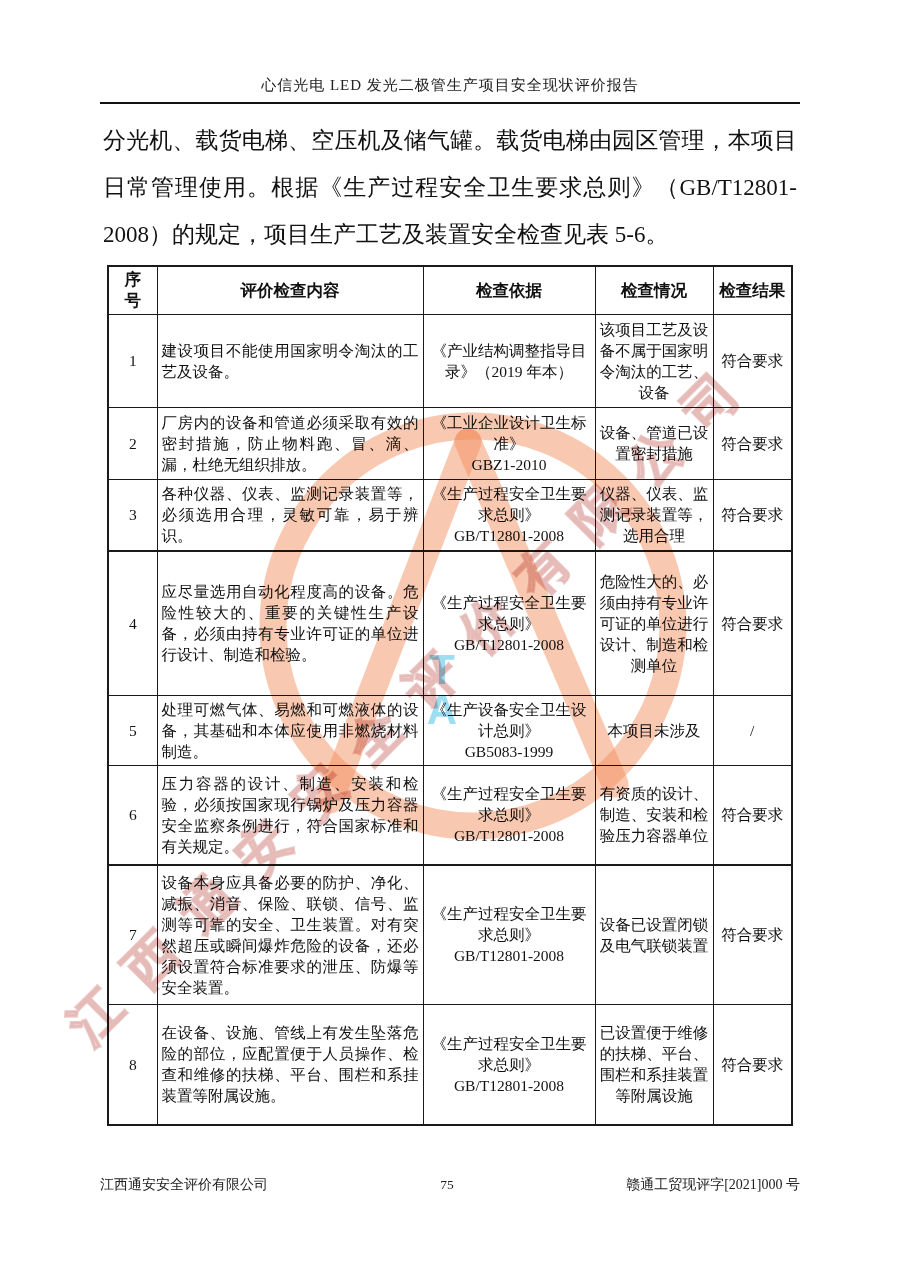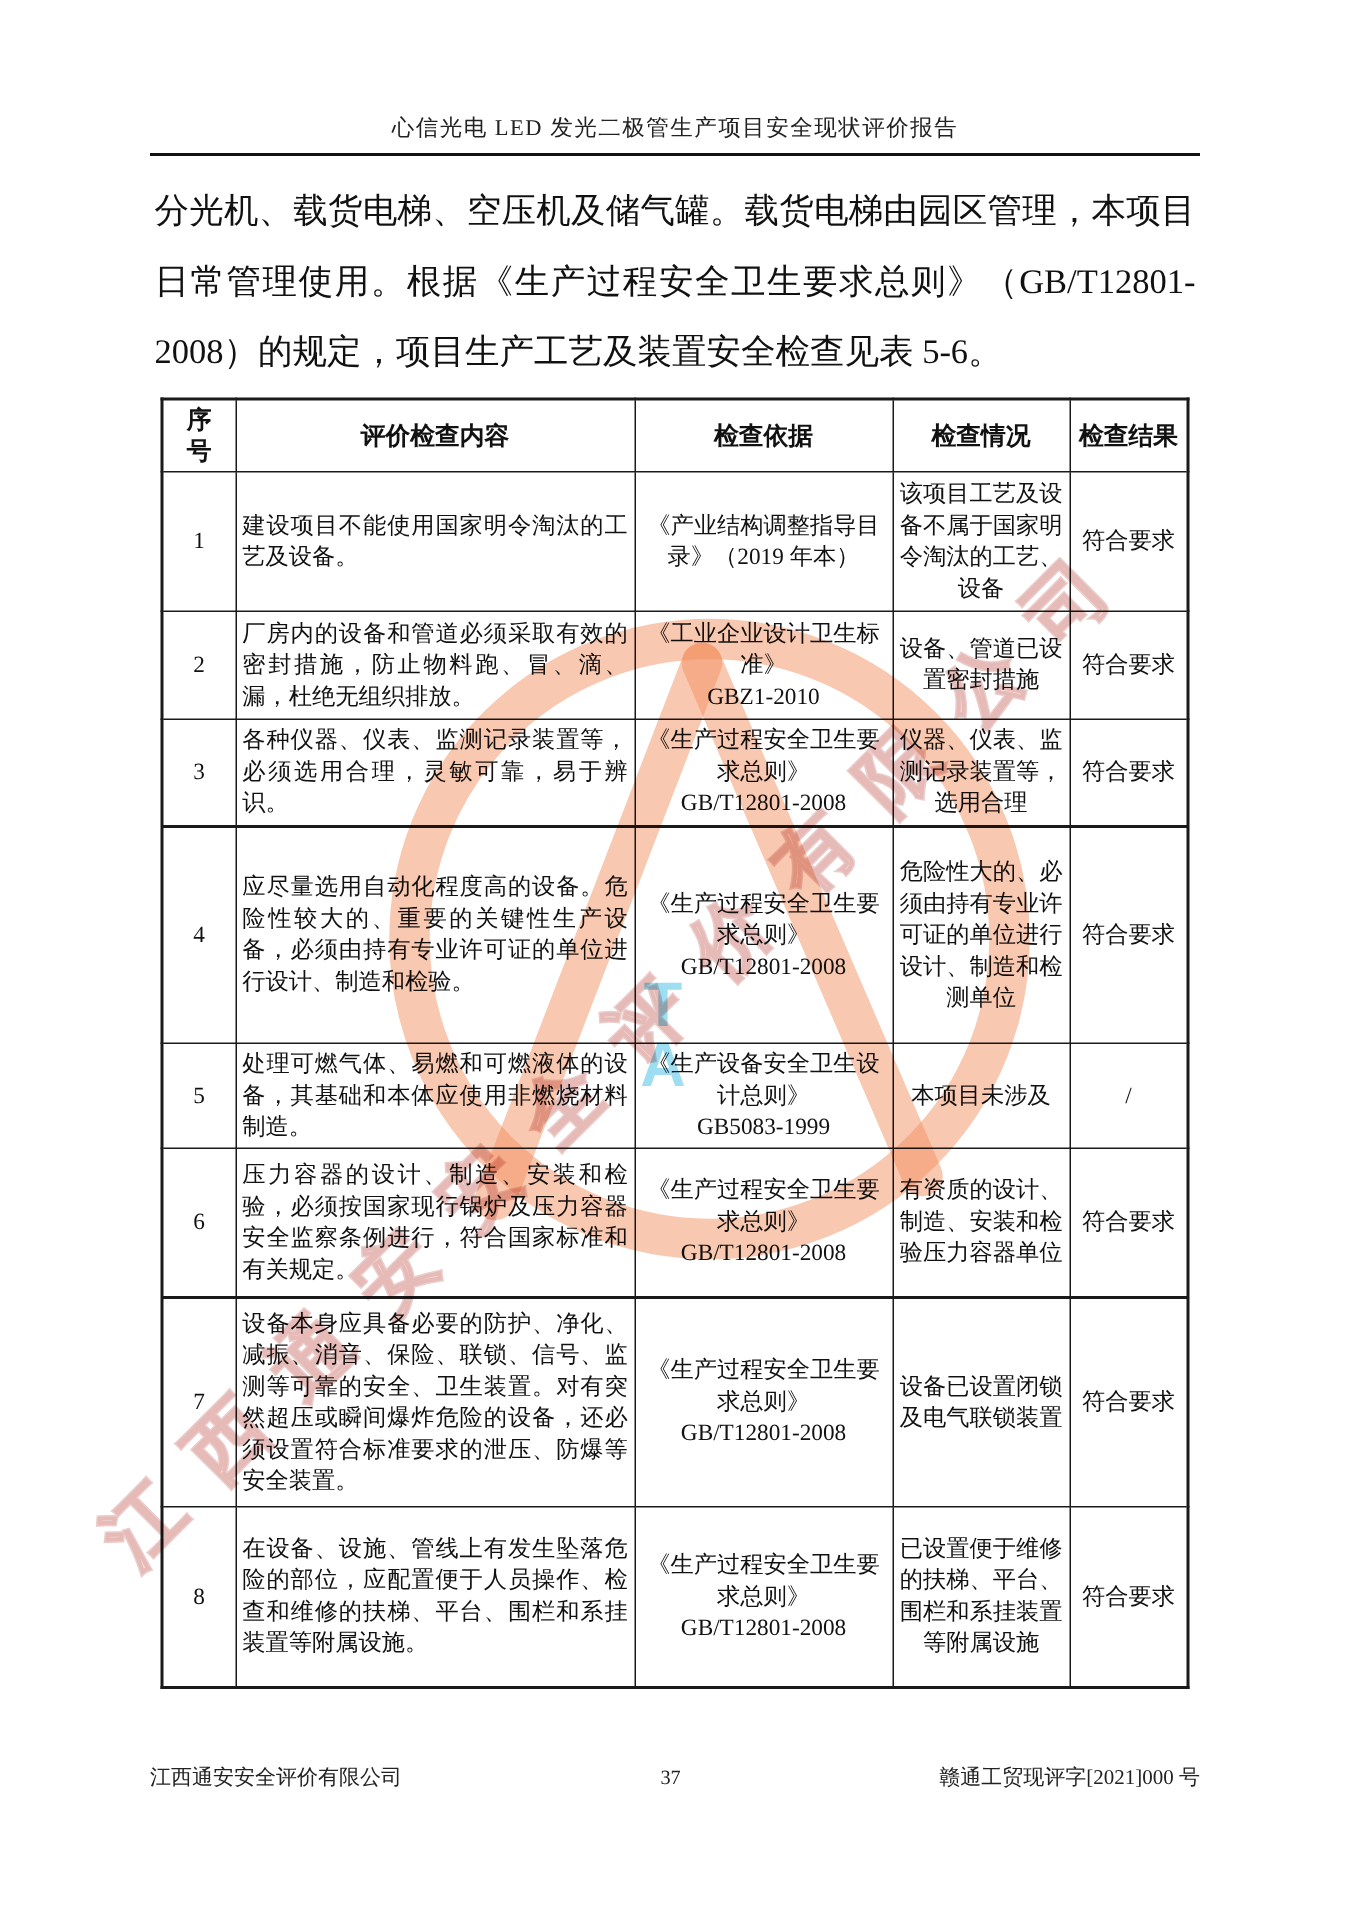--- a/index.html
+++ b/index.html
@@ -241,21 +241,21 @@
         <td class="basis">《生产过程安全卫生要求总则》
 GB/T12801-2008</td>
         <td class="situation">已设置便于维修的扶梯、平台、围栏和系挂装置等附属设施</td>
         <td class="result">符合要求</td>
       </tr>
     </tbody>
   </table>
 
   <div class="page-footer">
     <span>江西通安安全评价有限公司</span>
-    <span class="page-num">37</span>
+    <span class="page-num">75</span>
     <span>赣通工贸现评字[2021]000 号</span>
   </div>
 
   <svg class="wm wm-logo-svg" width="440" height="440" viewBox="0 0 440 440">
     <circle cx="220" cy="220" r="200" fill="none" stroke="rgba(243,146,98,0.50)" stroke-width="27"></circle>
     <path d="M 215 36 L 77 394" fill="none" stroke="rgba(243,146,98,0.50)" stroke-width="27" stroke-linecap="round"></path>
     <path d="M 215 36 L 362 378" fill="none" stroke="rgba(243,146,98,0.50)" stroke-width="27" stroke-linecap="round"></path>
   </svg>
 
   <div class="wm wm-ta">

